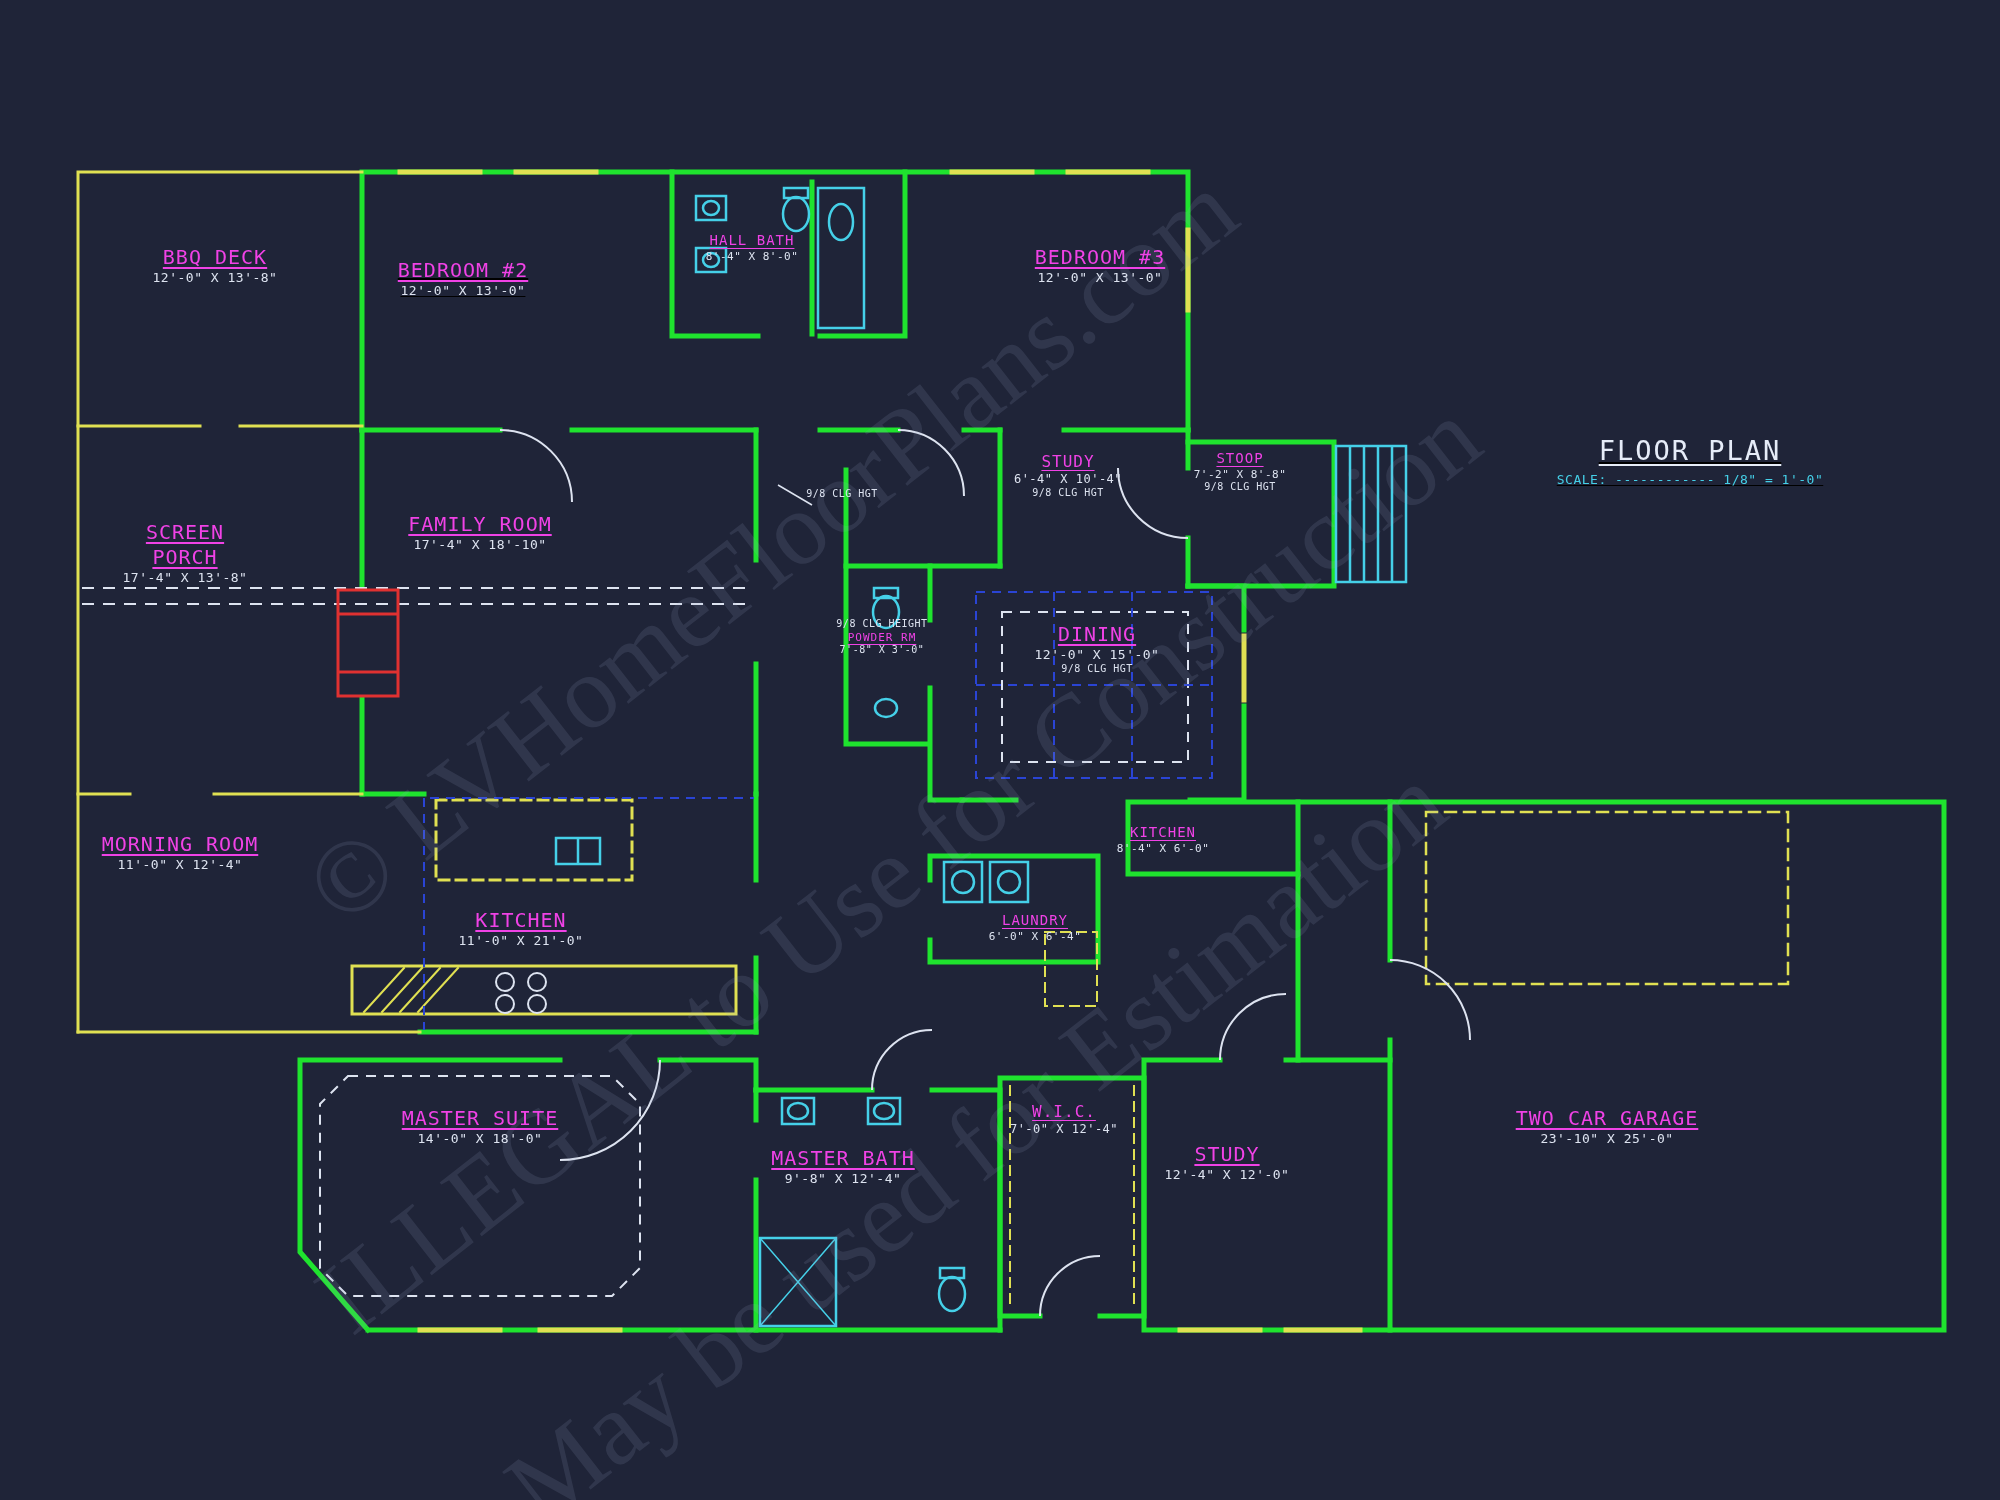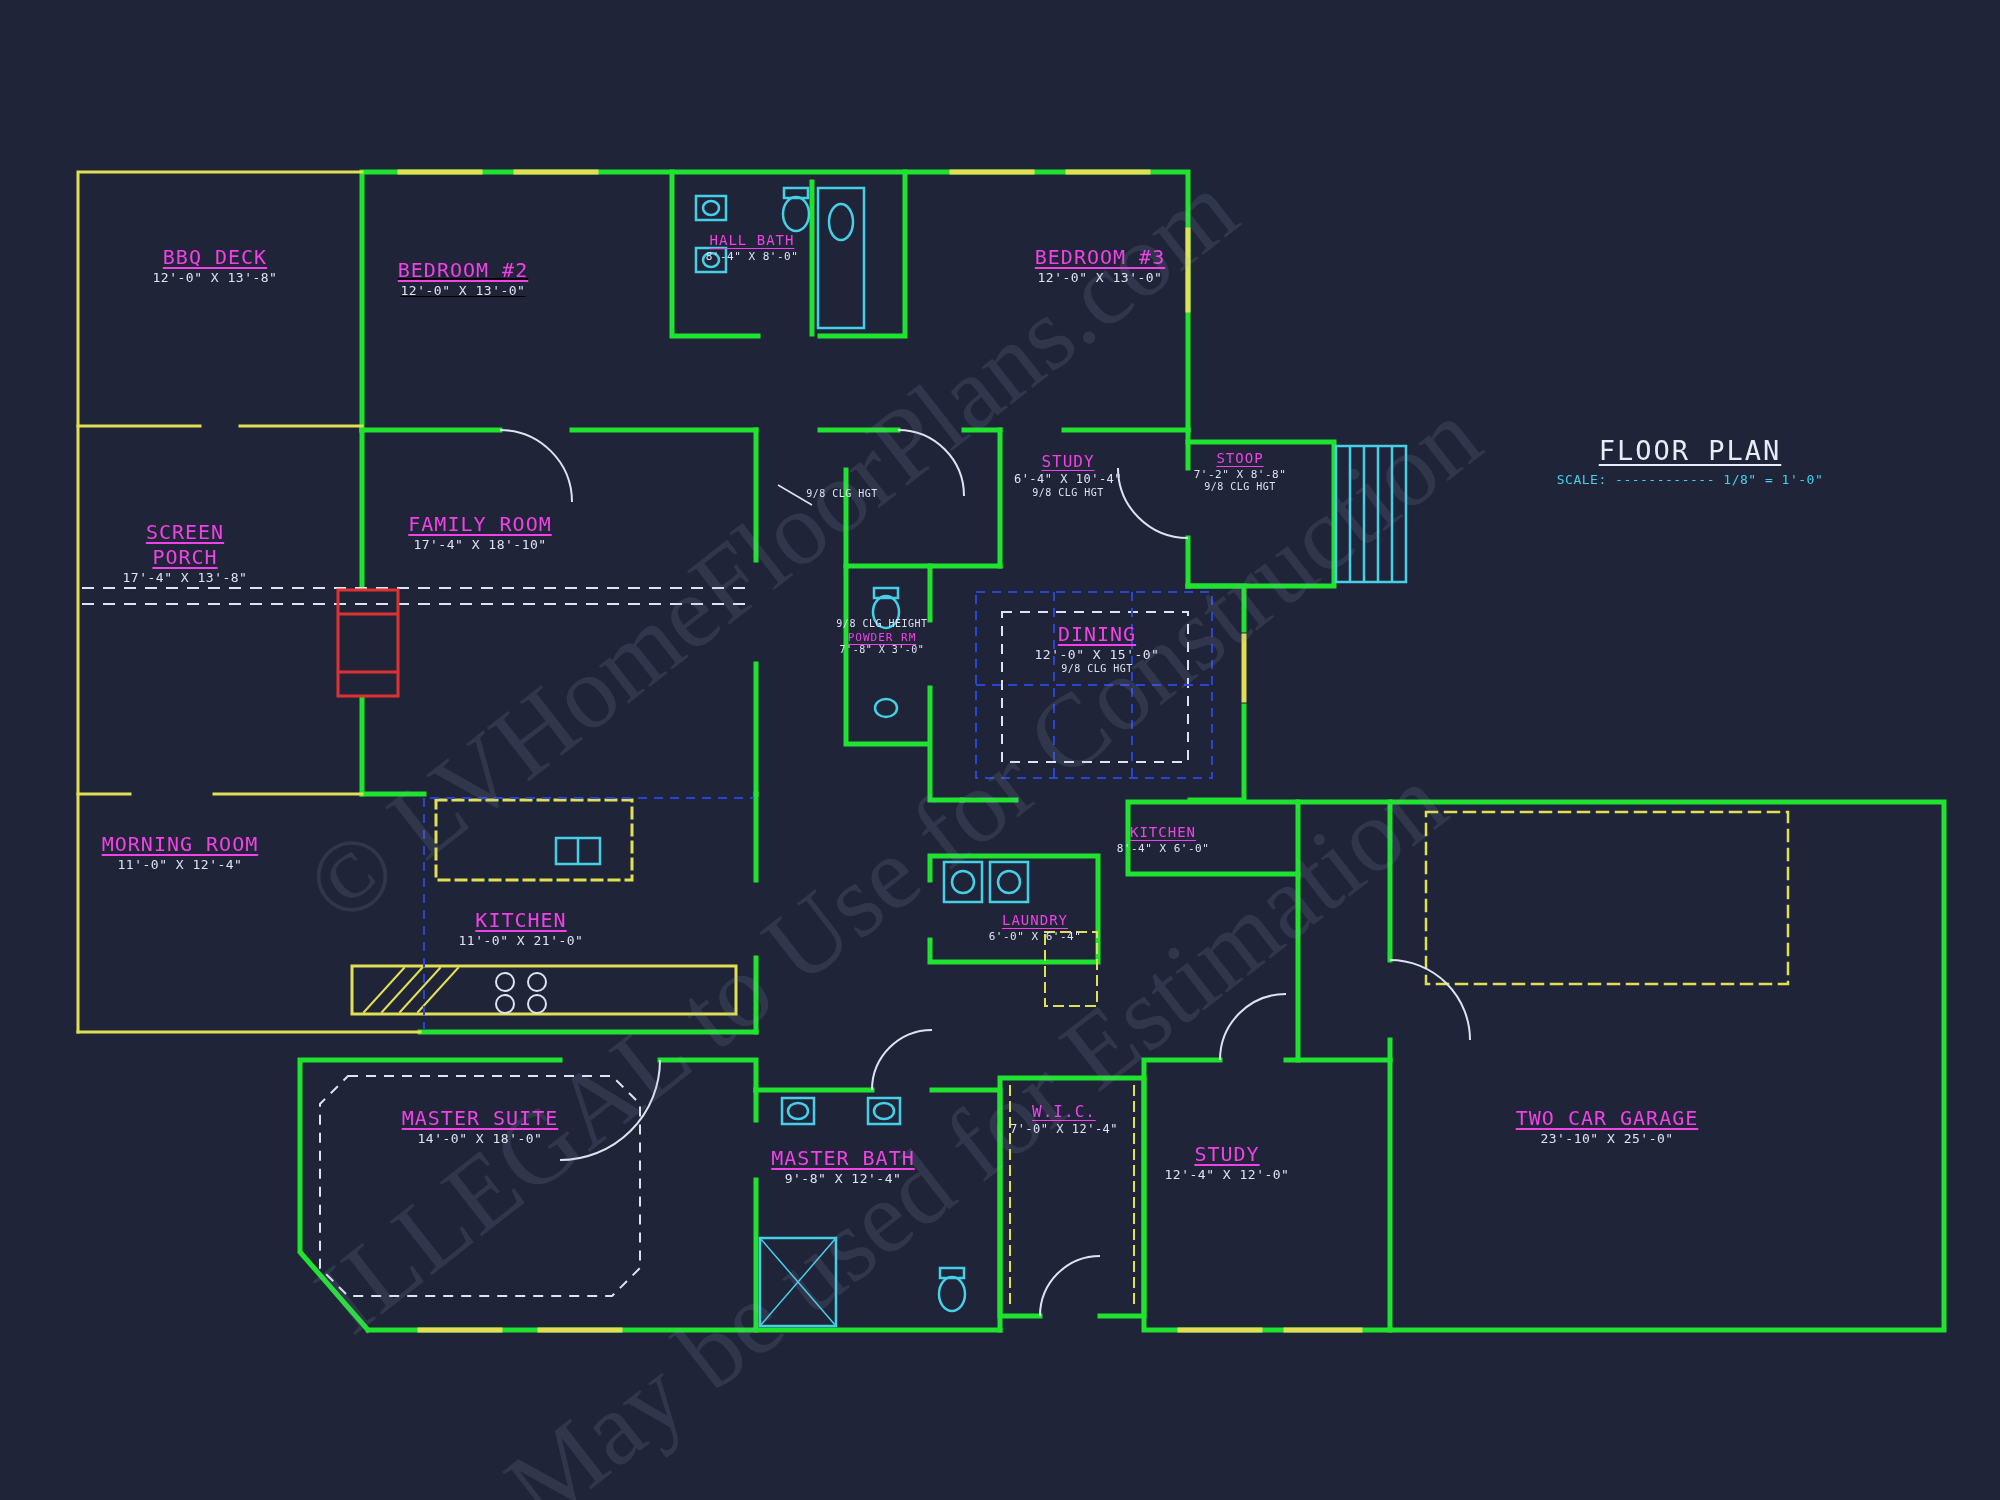--- a/index.html
+++ b/index.html
@@ -63,20 +63,21 @@
   .room-note{font-size:10px;}
   .tiny-note{
     position:absolute;z-index:3;
     color:var(--white);font-size:10px;letter-spacing:0.5px;
     transform:translate(-50%,0);white-space:nowrap;
   }
   .plan-title{
     position:absolute;z-index:3;
     transform:translate(-50%,0);
     text-align:center;
+    text-decoration:underline;
   }
   .plan-title .title-text{
     color:#e6ecf8;font-size:27px;letter-spacing:2px;
     text-decoration:underline;text-underline-offset:4px;
     white-space:nowrap;
   }
   .plan-title .title-scale{
     color:var(--cyan);font-size:13px;margin-top:6px;white-space:nowrap;letter-spacing:0.5px;
   }
 </style>

